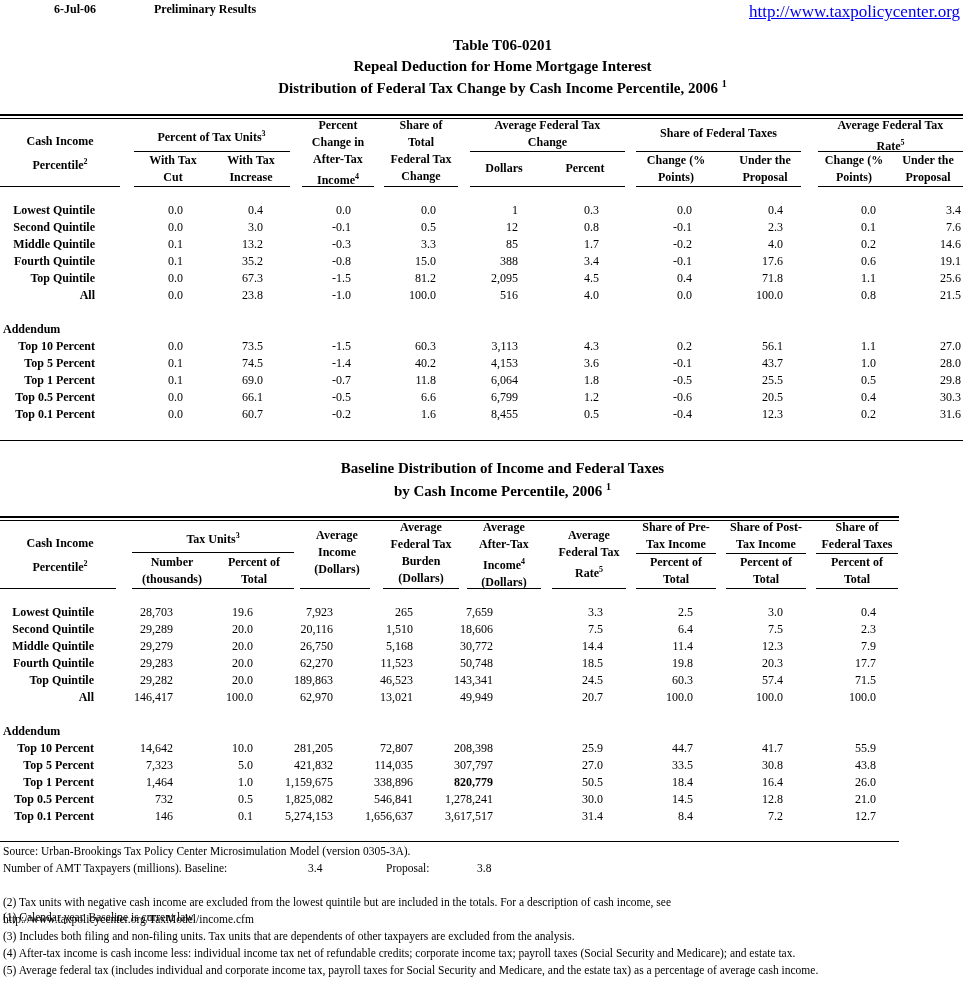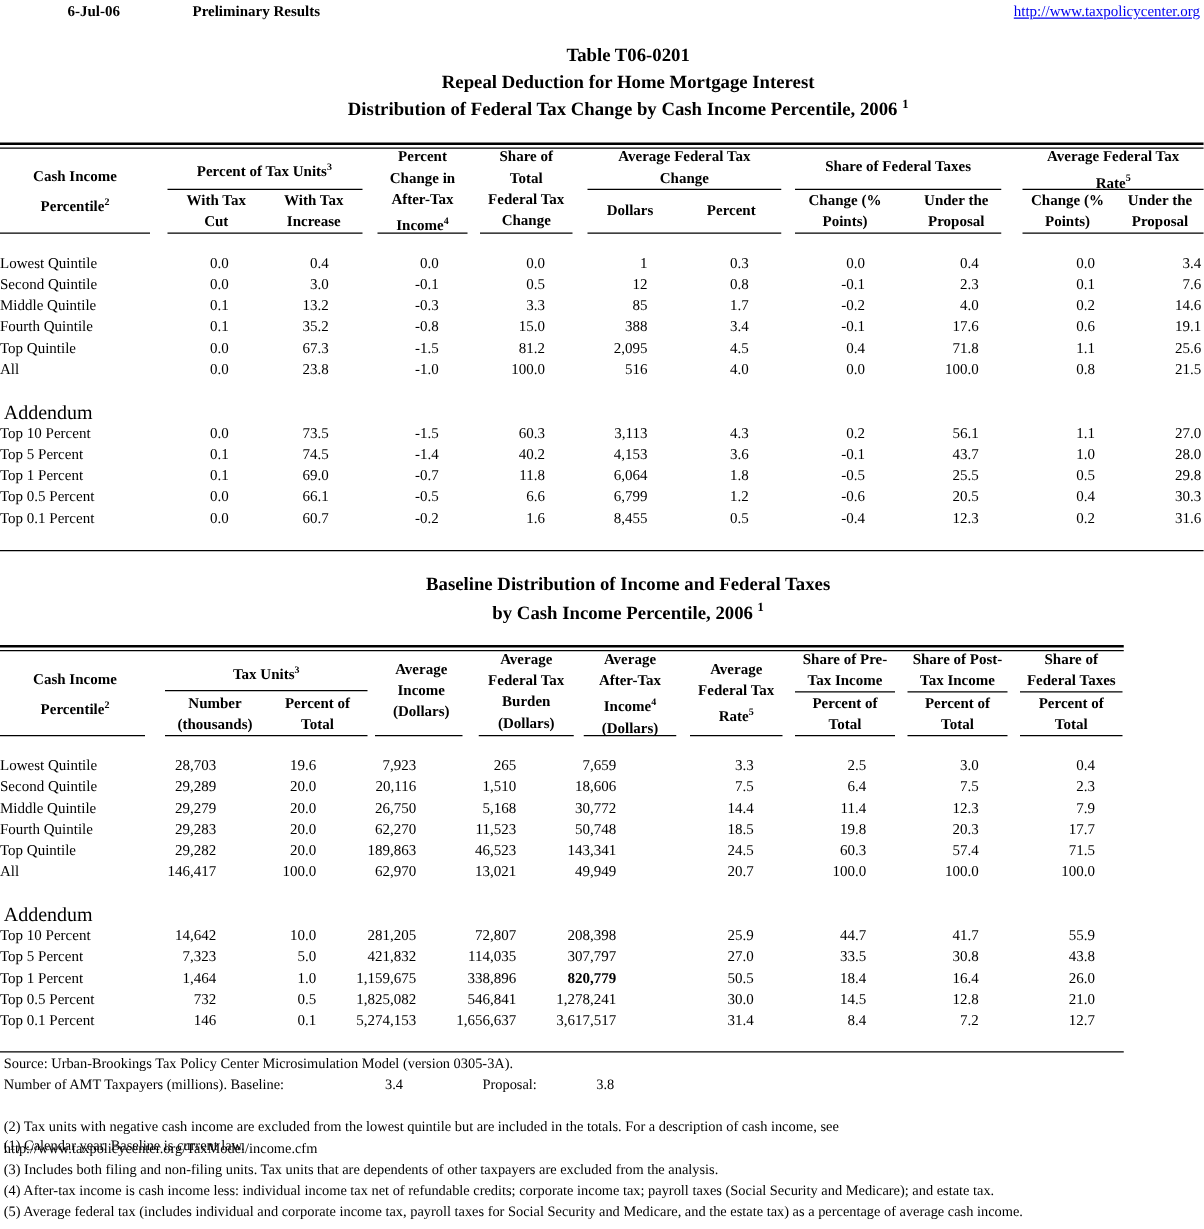--- a/index.html
+++ b/index.html
@@ -3,32 +3,32 @@
 <meta charset="utf-8">
 <style>
   html, body { margin: 0; padding: 0; background: #ffffff; }
   body {
     width: 963px; height: 983px; position: relative; overflow: hidden;
     font-family: "Liberation Serif", "DejaVu Serif", serif; color: #000;
   }
   .abs { position: absolute; margin-left: 21px; }
   .hdr-date { left: 33px; top: 2px; font-size: 12px; font-weight: bold; }
   .hdr-prelim { left: 133px; top: 2px; font-size: 12px; font-weight: bold; }
-  .hdr-link { right: 3px; top: 2px; font-size: 12px; color: #0000ee; text-decoration: underline; cursor: pointer; }
+  .hdr-link { right: 3px; top: 2px; font-size: 17px; color: #0000ee; text-decoration: underline; cursor: pointer; }
   .title { left: 0; width: 963px; text-align: center; font-size: 15px; font-weight: bold; }
   .title sup, .sub-title sup { font-size: 10px; }
   .dline { position: absolute; height: 0; border-top: 2px solid #000; }
   .dline2 { position: absolute; height: 0; border-top: 1px solid #000; }
   .sline { position: absolute; height: 0; border-top: 1.5px solid #000; }
   .ulhead { position: absolute; height: 0; border-top: 1.5px solid #000; }
   .th { position: absolute; font-size: 12px; font-weight: bold; text-align: center; line-height: 17px; }
   .th sup { font-size: 8px; }
-  .rowlabel { position: absolute; font-size: 12px; font-weight: normal; }
+  .rowlabel { position: absolute; font-size: 12px; font-weight: bold; text-align: right; }
   .cell { position: absolute; font-size: 12px; text-align: right; }
-  .addendum { position: absolute; font-size: 16px; font-weight: normal; }
+  .addendum { position: absolute; font-size: 12px; font-weight: bold; }
   .note { position: absolute; left: 3px; font-size: 11.5px; white-space: nowrap; }
 </style>
 </head>
 <body>
 
 <div class="abs hdr-date">6-Jul-06</div>
 <div class="abs hdr-prelim">Preliminary Results</div>
 <div class="abs hdr-link">http://www.taxpolicycenter.org</div>
 
 <div class="abs title" style="top:37px;">Table T06-0201</div>

